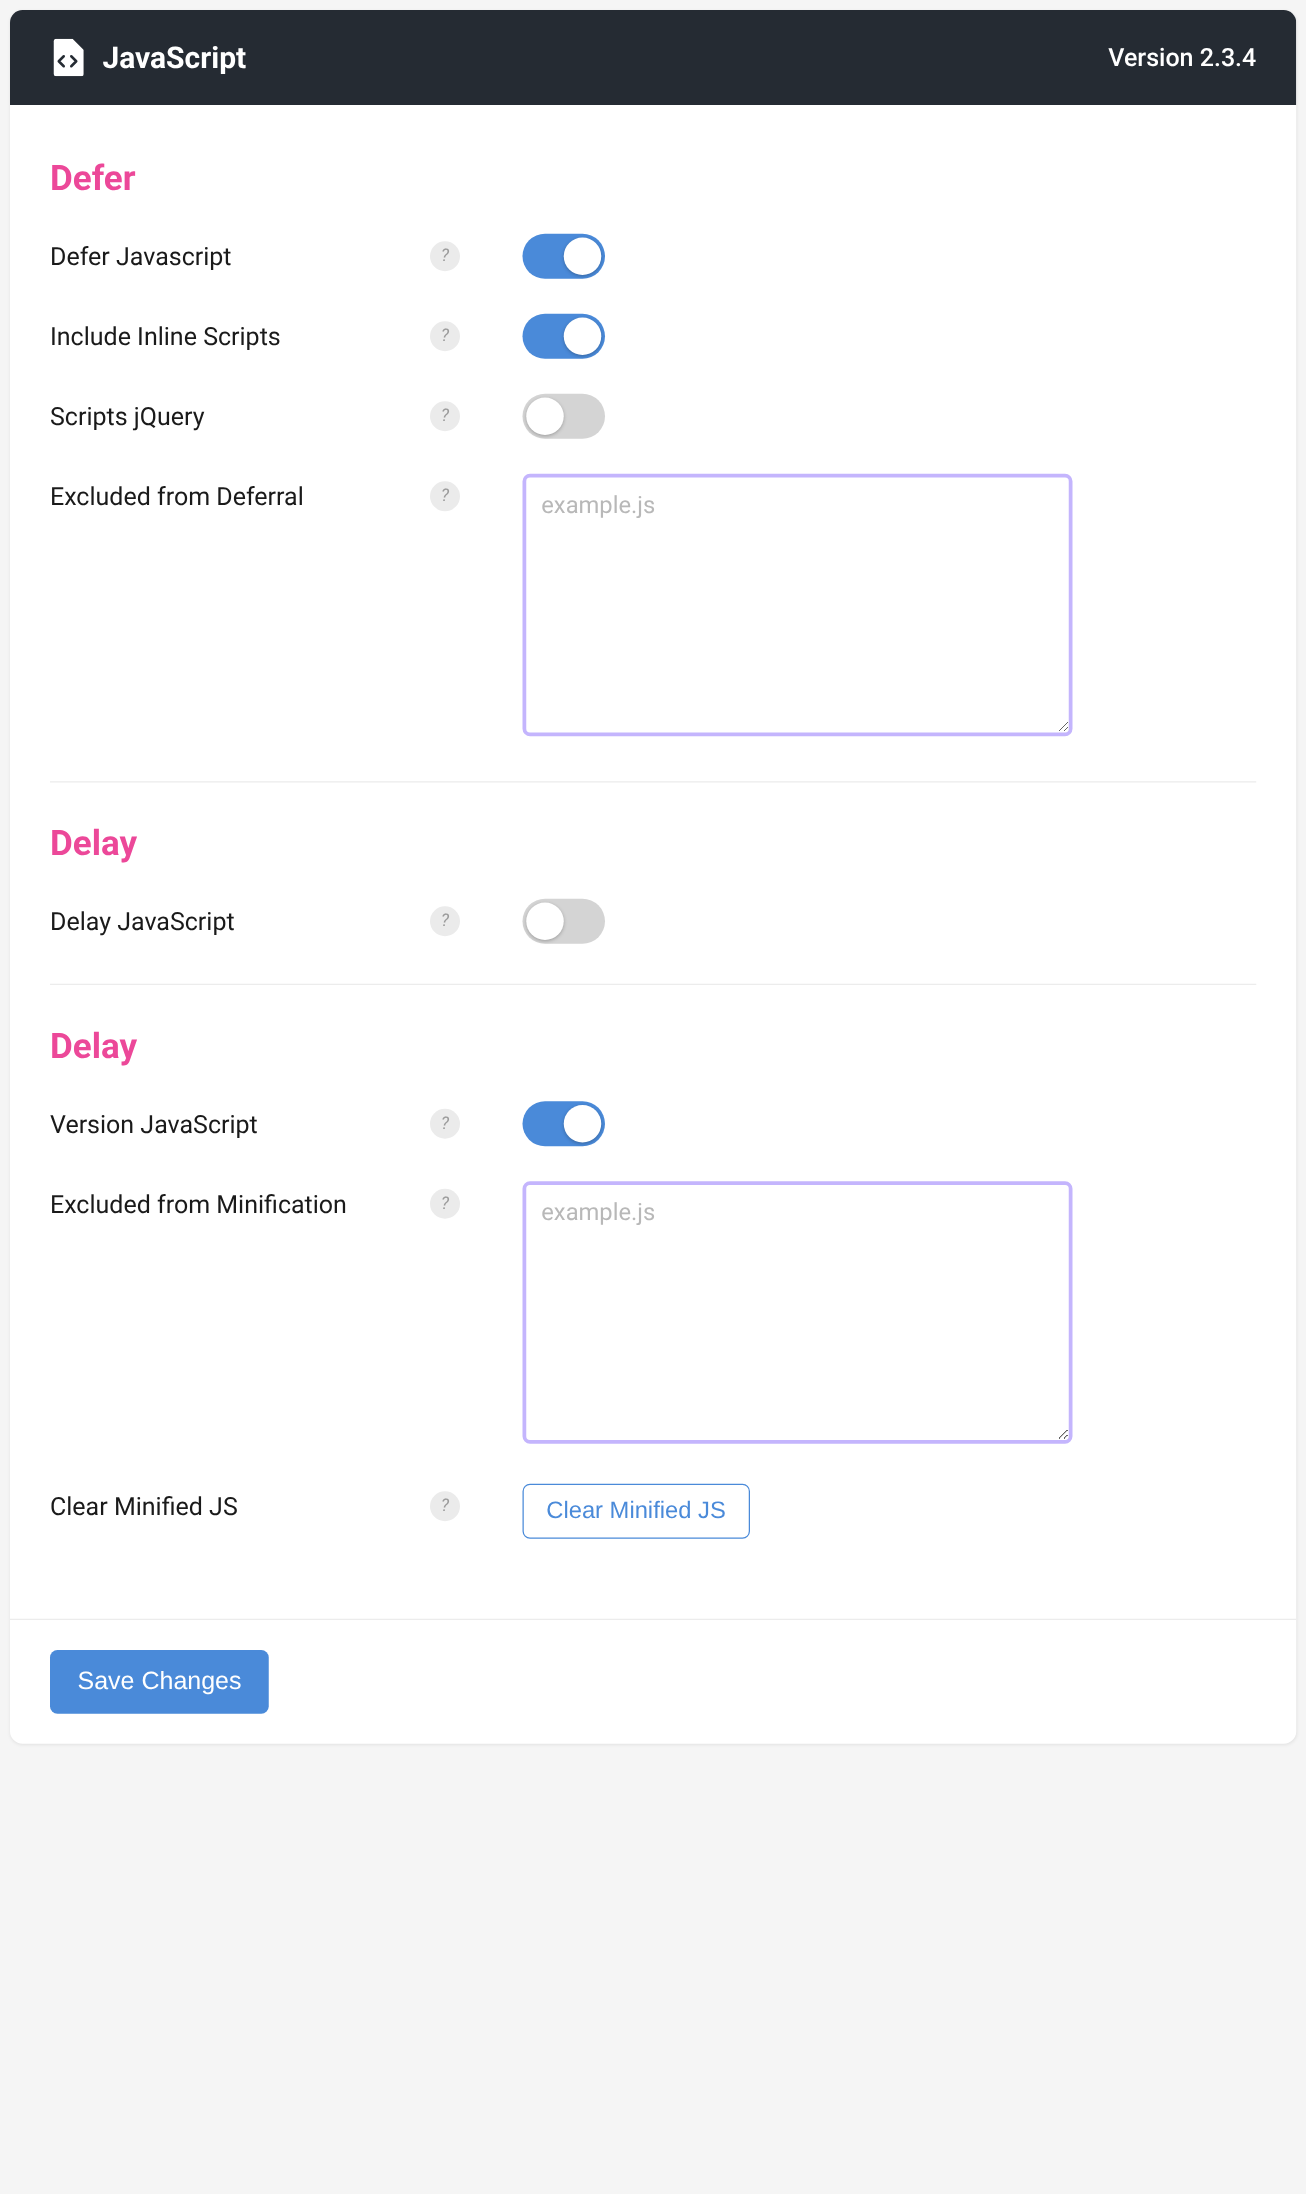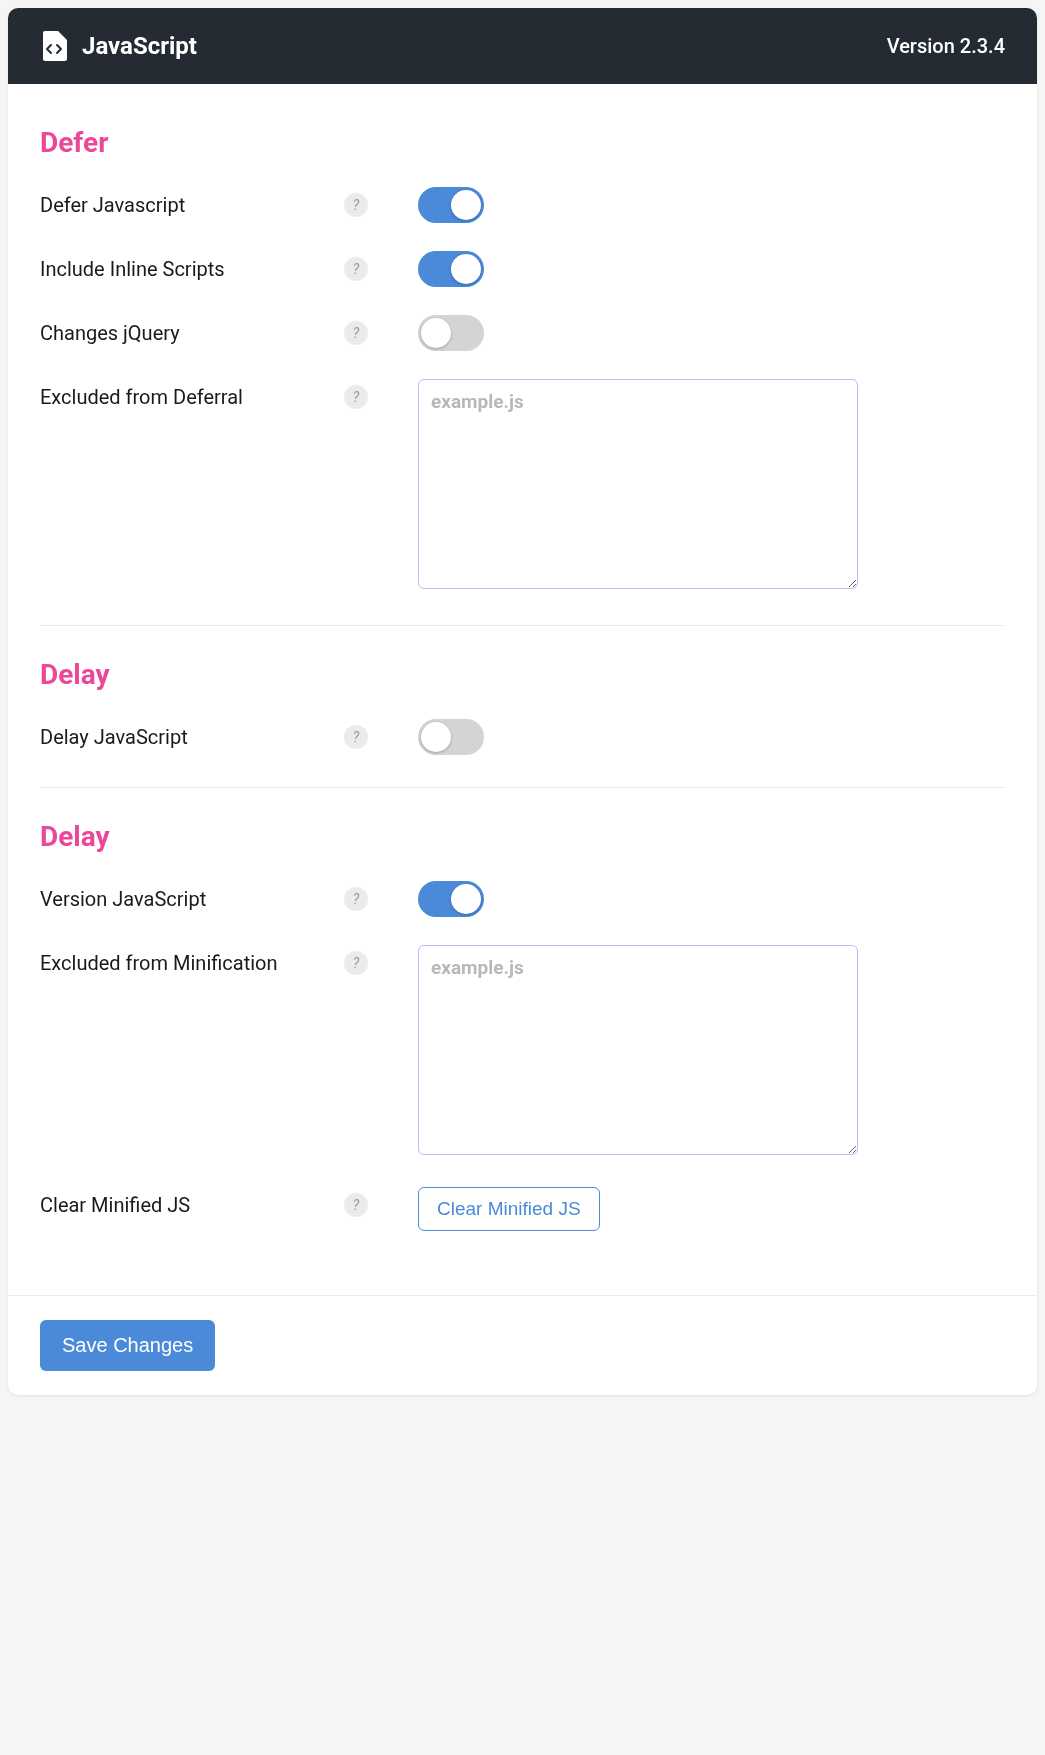--- a/index.html
+++ b/index.html
@@ -128,28 +128,27 @@
 .toggle.on .toggle-knob {
   left: 33px;
 }
 .toggle.off .toggle-knob {
   left: 3px;
 }
 .textarea {
   width: 100%;
   max-width: 440px;
   height: 210px;
-  border: 1px solid #c4b5fd;
+  border: 3px solid #c4b5fd;
   border-radius: 6px;
   padding: 10px 12px;
   font-size: 19px;
   font-family: inherit;
   color: #333;
   resize: both;
-  font-weight: bold;
 }
 .textarea::placeholder {
   color: #b8b8b8;
 }
 .btn-outline {
   border: 1px solid #4a8ad9;
   color: #4a8ad9;
   background: #fff;
   border-radius: 6px;
   padding: 10px 18px;
@@ -214,21 +213,21 @@
           <div class="help-icon">?</div>
         </div>
         <div class="control-col">
           <div class="toggle on">
             <div class="toggle-knob"></div>
           </div>
         </div>
       </div>
 
       <div class="row">
-        <div class="row-label">Changes jQuery</div>
+        <div class="row-label">Scripts jQuery</div>
         <div class="help-col">
           <div class="help-icon">?</div>
         </div>
         <div class="control-col">
           <div class="toggle off">
             <div class="toggle-knob"></div>
           </div>
         </div>
       </div>
 

